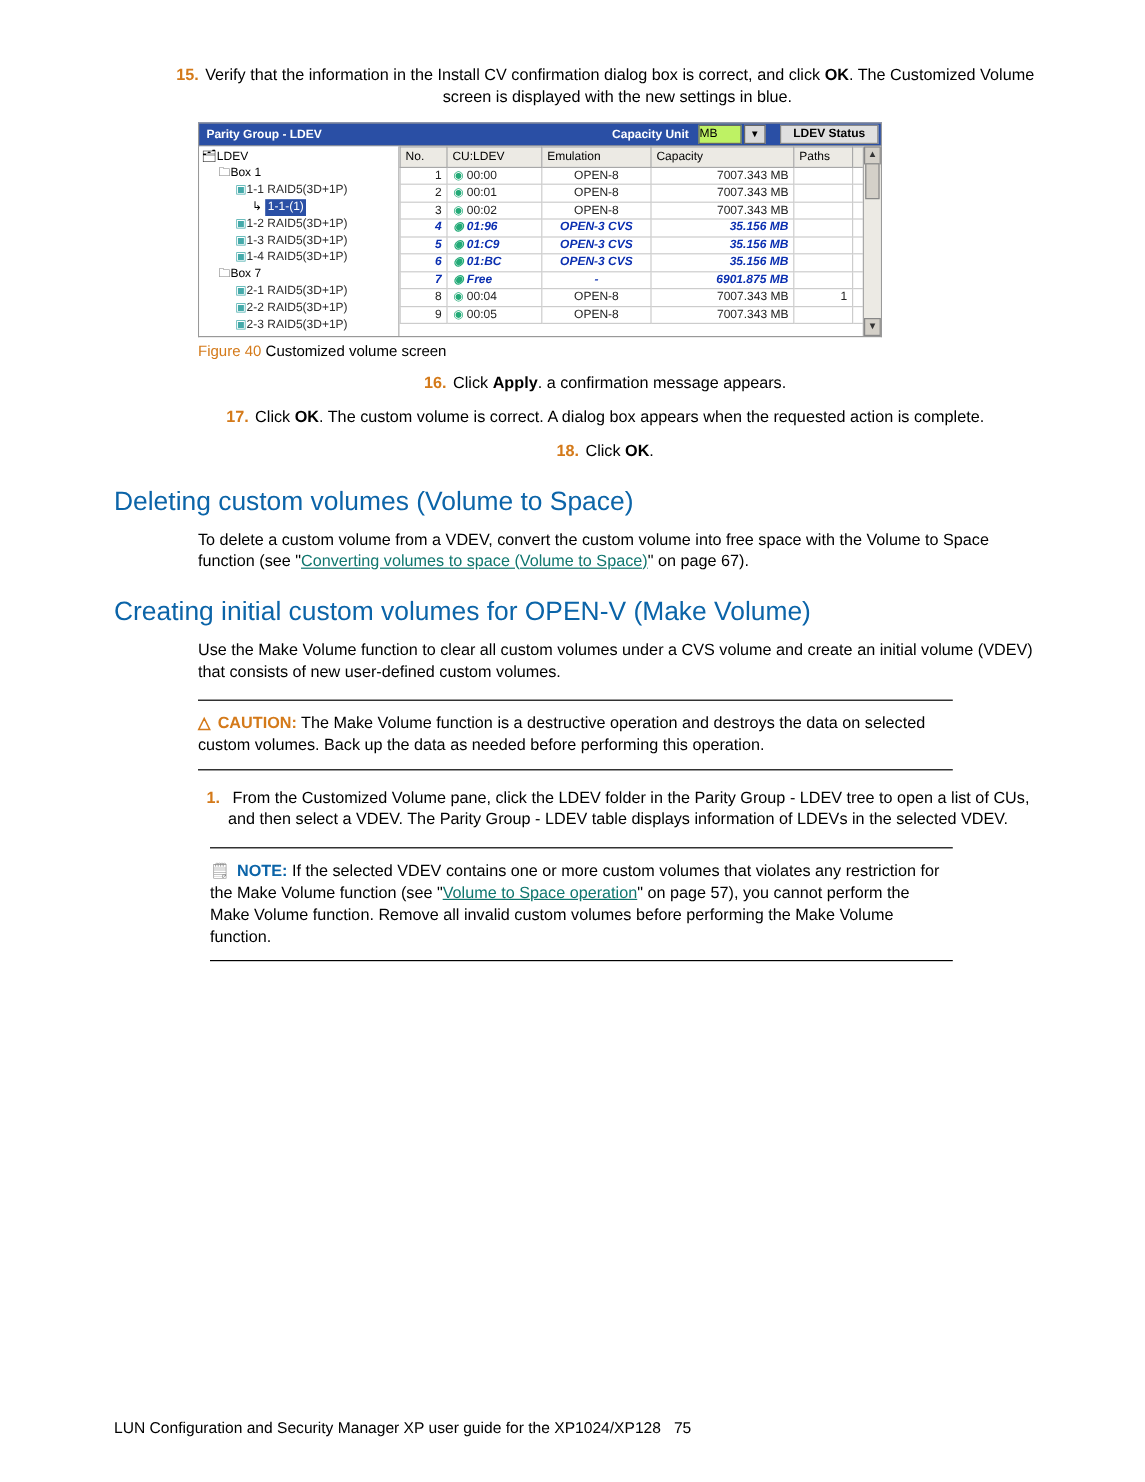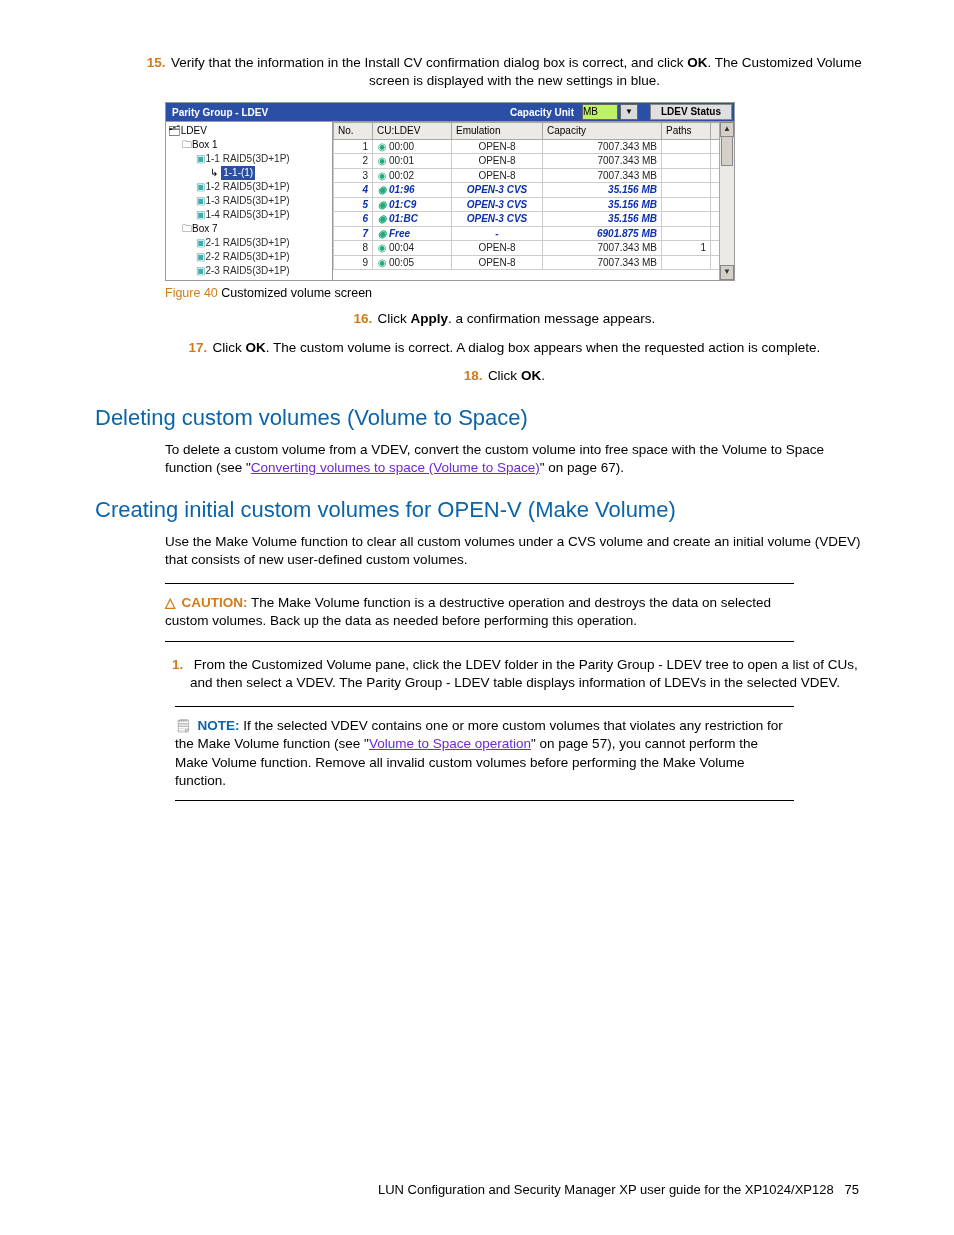--- a/index.html
+++ b/index.html
@@ -18,35 +18,35 @@
   .fig-caption { margin: 4px 0 8px 70px; font-size: 12.5px; }
   .fig-label { color: #d47a1a; font-weight: normal; }
   h2.section {
     font-family: Arial, Helvetica, sans-serif;
     font-weight: normal;
     color: #0b64a8;
     font-size: 22px;
     margin: 18px 0 8px 0;
   }
   .body-para { margin: 6px 0 10px 70px; }
-  .link { color: #6d28d9; text-decoration: underline; }
+  .link { color: #0f766e; text-decoration: underline; }
   .caution-block, .note-block {
     margin: 14px 70px 14px 70px;
     border-top: 1px solid #000;
     border-bottom: 1px solid #000;
     padding: 10px 0;
   }
   .note-block { margin-left: 80px; }
   .caution-label { color: #d47a1a; font-weight: bold; }
   .note-label { color: #0b64a8; font-weight: bold; }
   .warn-icon::before { content: "\25B3"; color: #d47a1a; margin-right: 6px; font-weight: bold; }
   .note-icon::before { content: "\1F5D2"; color: #888; margin-right: 6px; font-size: 13px; }
   .sub-step { margin: 4px 0 10px 95px; }
   .sub-step-num { color: #d47a1a; font-weight: bold; display: inline-block; width: 18px; margin-left: -18px; }
-  .footer { margin-top: 380px; text-align: right; font-size: 13px; padding-right: 5px; }
+  .footer { margin-top: 380px; font-size: 13px; padding-right: 5px; }
 
   
   .figure {
     margin: 12px 0 2px 70px;
     width: 570px;
     font-family: "Segoe UI", Tahoma, sans-serif;
     font-size: 10px;
     border-collapse: collapse;
   }
   .fig-header {

